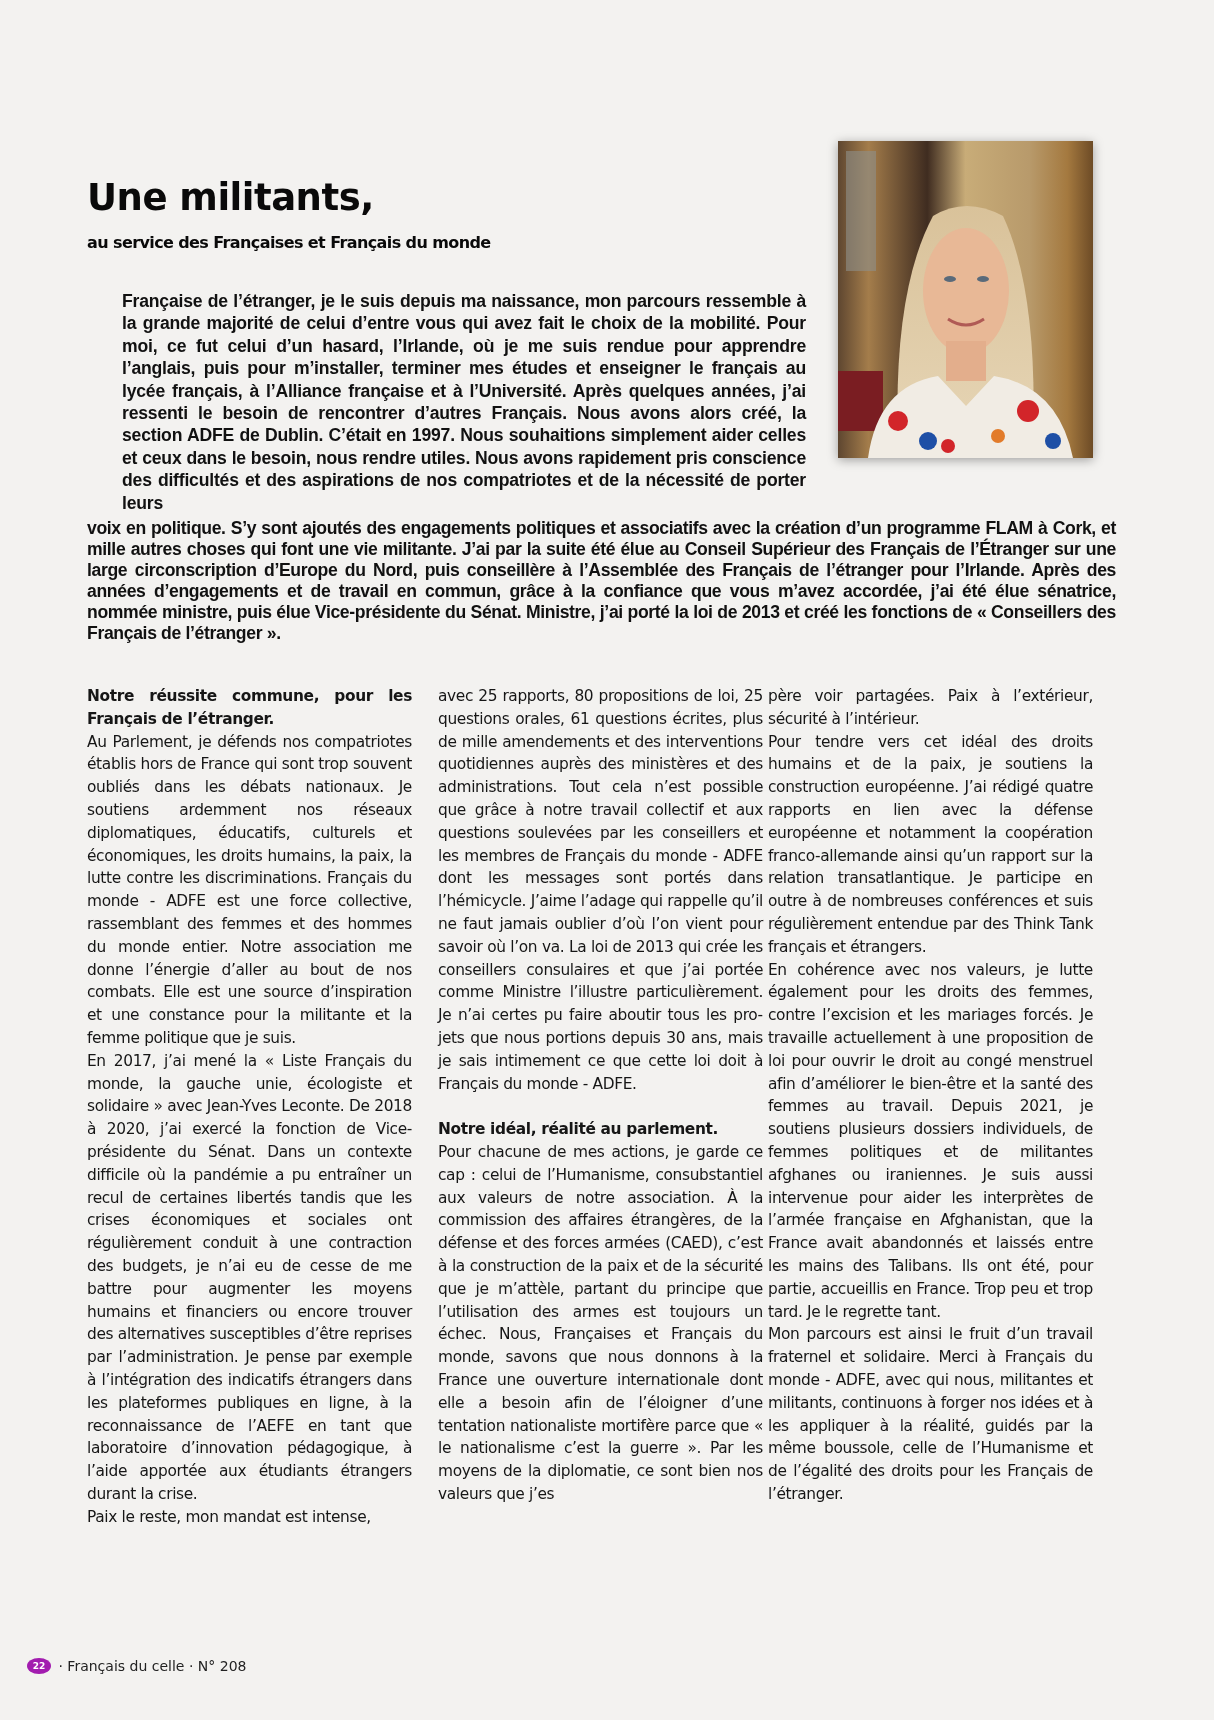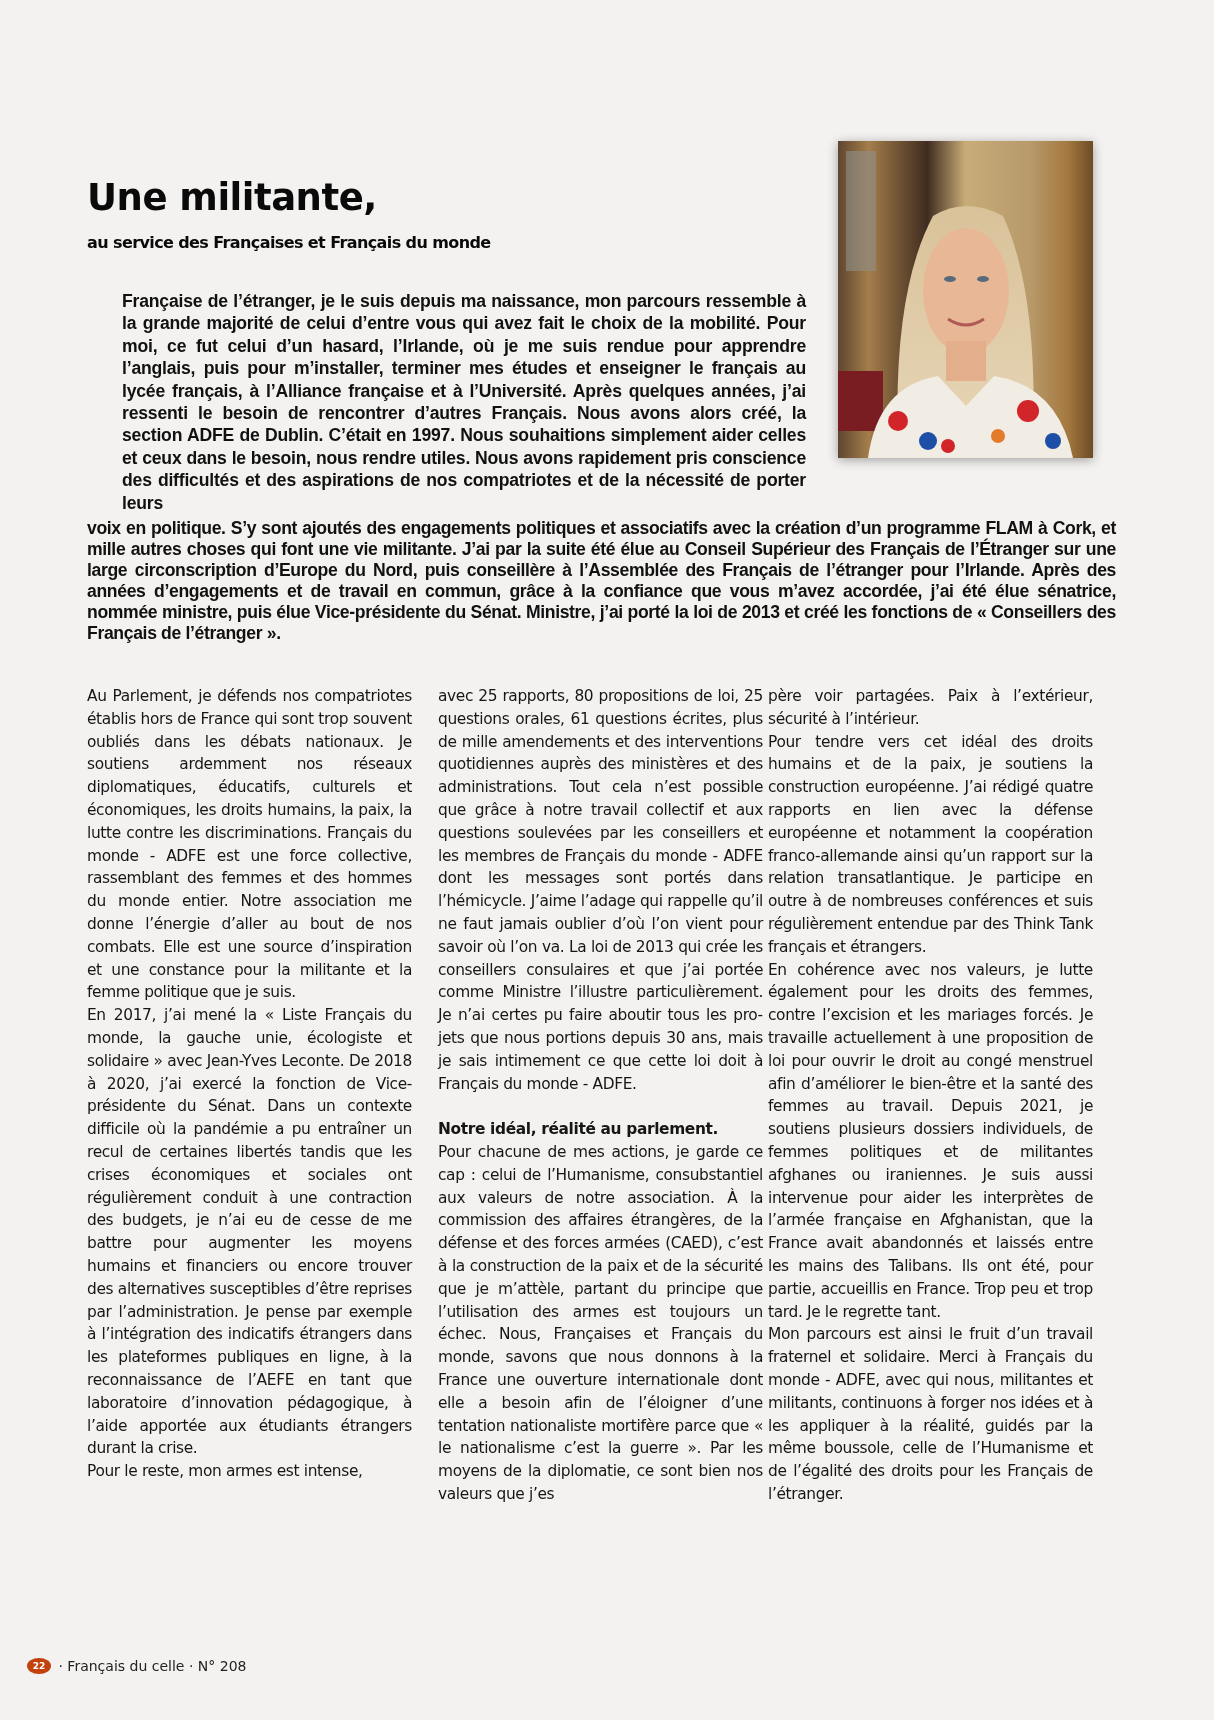--- a/index.html
+++ b/index.html
@@ -59,29 +59,29 @@
   .col3 { left: 768px; }
   .footer {
     position: absolute; left: 27px; top: 1658px;
     font-family: "DejaVu Sans", sans-serif;
     font-size: 14px; color: #222;
     display: flex; align-items: center;
   }
   .page-badge {
     display: inline-flex; align-items: center; justify-content: center;
     width: 24px; height: 16px; border-radius: 50%;
-    background: #c2410c; color: #fff;
+    background: #a21caf; color: #fff;
     font-size: 9px; font-weight: bold;
     margin-right: 3px;
   }
 </style>
 </head>
 <body>
 
-<h1 class="title">Une militante,</h1>
+<h1 class="title">Une militants,</h1>
 <h2 class="subtitle">au service des Françaises et Français du monde</h2>
 
 <div class="photo" title="portrait of a smiling woman with blond hair in a colorful patterned blouse, in an ornate gilded room">
   <svg viewBox="0 0 255 317" preserveAspectRatio="none">
     <defs>
       <linearGradient id="bg" x1="0" x2="1" y1="0" y2="0">
         <stop offset="0" stop-color="#5e4630"></stop>
         <stop offset="0.12" stop-color="#a47d4b"></stop>
         <stop offset="0.35" stop-color="#3f2c20"></stop>
         <stop offset="0.5" stop-color="#c8ac78"></stop>
@@ -110,23 +110,24 @@
     <path d="M110 178 Q128 190 146 178" stroke="#b05a55" stroke-width="3" fill="none"></path>
     <ellipse cx="112" cy="138" rx="6" ry="3" fill="#5a6a7a"></ellipse>
     <ellipse cx="145" cy="138" rx="6" ry="3" fill="#5a6a7a"></ellipse>
   </svg>
 </div>
 
 <div class="intro intro-narrow">Française de l’étranger, je le suis depuis ma naissance, mon parcours ressemble à la grande majorité de celui d’entre vous qui avez fait le choix de la mobilité. Pour moi, ce fut celui d’un hasard, l’Irlande, où je me suis rendue pour apprendre l’anglais, puis pour m’installer, terminer mes études et enseigner le français au lycée français, à l’Alliance française et à l’Université. Après quelques années, j’ai ressenti le besoin de rencontrer d’autres Français. Nous avons alors créé, la section ADFE de Dublin. C’était en 1997. Nous souhaitions simplement aider celles et ceux dans le besoin, nous rendre utiles. Nous avons rapidement pris conscience des difficultés et des aspirations de nos compatriotes et de la nécessité de porter leurs</div>
 <div class="intro-wide">voix en politique. S’y sont ajoutés des engagements politiques et associatifs avec la création d’un programme FLAM à Cork, et mille autres choses qui font une vie militante. J’ai par la suite été élue au Conseil Supérieur des Français de l’Étranger sur une large circonscription d’Europe du Nord, puis conseillère à l’Assemblée des Français de l’étranger pour l’Irlande. Après des années d’engagements et de travail en commun, grâce à la confiance que vous m’avez accordée, j’ai été élue sénatrice, nommée ministre, puis élue Vice-présidente du Sénat. Ministre, j’ai porté la loi de 2013 et créé les fonctions de « Conseillers des Français de l’étranger ».</div>
 
 <div class="col col1">
+  <p class="head">Notre réussite commune, pour les Français de l’étranger.</p>
   <p>Au Parlement, je défends nos compa­triotes établis hors de France qui sont trop souvent oubliés dans les débats nationaux. Je soutiens ardemment nos réseaux diplomatiques, éducatifs, culturels et économiques, les droits humains, la paix, la lutte contre les discriminations. Français du monde - ADFE est une force collective, rassem­blant des femmes et des hommes du monde entier. Notre association me donne l’énergie d’aller au bout de nos combats. Elle est une source d’inspira­tion et une constance pour la militante et la femme politique que je suis.</p>
   <p>En 2017, j’ai mené la « Liste Français du monde, la gauche unie, écologiste et solidaire » avec Jean-Yves Leconte. De 2018 à 2020, j’ai exercé la fonction de Vice-présidente du Sénat. Dans un contexte difficile où la pandémie a pu entraîner un recul de certaines libertés tandis que les crises économiques et sociales ont régulièrement conduit à une contraction des budgets, je n’ai eu de cesse de me battre pour augmen­ter les moyens humains et financiers ou encore trouver des alternatives susceptibles d’être reprises par l’admi­nistration. Je pense par exemple à l’in­tégration des indicatifs étrangers dans les plateformes publiques en ligne, à la reconnaissance de l’AEFE en tant que laboratoire d’innovation pédagogique, à l’aide apportée aux étudiants étran­gers durant la crise.</p>
-  <p>Pour le reste, mon armes est intense,</p>
+  <p>Paix le reste, mon mandat est intense,</p>
 </div>
 
 <div class="col col2">
   <p>avec 25 rapports, 80 propositions de loi, 25 questions orales, 61 questions écrites, plus de mille amendements et des interventions quotidiennes au­près des ministères et des adminis­trations. Tout cela n’est possible que grâce à notre travail collectif et aux questions soulevées par les conseil­lers et les membres de Français du monde - ADFE dont les messages sont portés dans l’hémicycle. J’aime l’adage qui rappelle qu’il ne faut jamais oublier d’où l’on vient pour savoir où l’on va. La loi de 2013 qui crée les conseillers consulaires et que j’ai portée comme Ministre l’illustre particulièrement. Je n’ai certes pu faire aboutir tous les pro­jets que nous portions depuis 30 ans, mais je sais intimement ce que cette loi doit à Français du monde - ADFE.</p>
   <div class="gap"></div>
   <p class="head">Notre idéal, réalité au parlement.</p>
   <p>Pour chacune de mes actions, je garde ce cap : celui de l’Humanisme, consubstantiel aux valeurs de notre as­sociation. À la commission des affaires étrangères, de la défense et des forces armées (CAED), c’est à la construc­tion de la paix et de la sécurité que je m’attèle, partant du principe que l’utilisation des armes est toujours un échec. Nous, Françaises et Français du monde, savons que nous donnons à la France une ouverture internationale dont elle a besoin afin de l’éloigner d’une tentation nationaliste mortifère parce que « le nationalisme c’est la guerre ». Par les moyens de la diploma­tie, ce sont bien nos valeurs que j’es­</p>
 </div>
 
 <div class="col col3">

